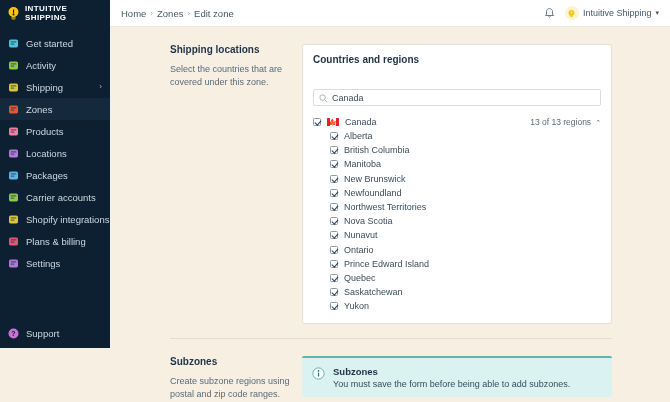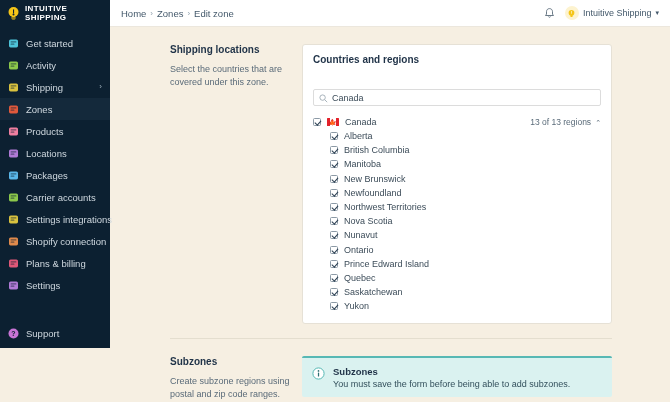--- a/index.html
+++ b/index.html
@@ -220,29 +220,21 @@
             <rect x="2.6" y="5.6" width="3.8" height="1.1" rx=".5" fill="#0c2031" opacity=".55"></rect>
           </svg>
           <span class="lbl">Carrier accounts</span>
         </div>
         <div class="nav-item">
           <svg class="ico" viewBox="0 0 11 11">
             <rect x="1" y="1.6" width="9" height="7.8" rx="1.6" fill="#d9c23f"></rect>
             <rect x="2.6" y="3.3" width="5.8" height="1.1" rx=".5" fill="#0c2031" opacity=".55"></rect>
             <rect x="2.6" y="5.6" width="3.8" height="1.1" rx=".5" fill="#0c2031" opacity=".55"></rect>
           </svg>
-          <span class="lbl">Settings integrations</span>
-        </div>
-        <div class="nav-item">
-          <svg class="ico" viewBox="0 0 11 11">
-            <rect x="1" y="1.6" width="9" height="7.8" rx="1.6" fill="#e08a4c"></rect>
-            <rect x="2.6" y="3.3" width="5.8" height="1.1" rx=".5" fill="#0c2031" opacity=".55"></rect>
-            <rect x="2.6" y="5.6" width="3.8" height="1.1" rx=".5" fill="#0c2031" opacity=".55"></rect>
-          </svg>
-          <span class="lbl">Shopify connection</span>
+          <span class="lbl">Shopify integrations</span>
         </div>
         <div class="nav-item">
           <svg class="ico" viewBox="0 0 11 11">
             <rect x="1" y="1.6" width="9" height="7.8" rx="1.6" fill="#e05878"></rect>
             <rect x="2.6" y="3.3" width="5.8" height="1.1" rx=".5" fill="#0c2031" opacity=".55"></rect>
             <rect x="2.6" y="5.6" width="3.8" height="1.1" rx=".5" fill="#0c2031" opacity=".55"></rect>
           </svg>
           <span class="lbl">Plans &amp; billing</span>
         </div>
         <div class="nav-item">

